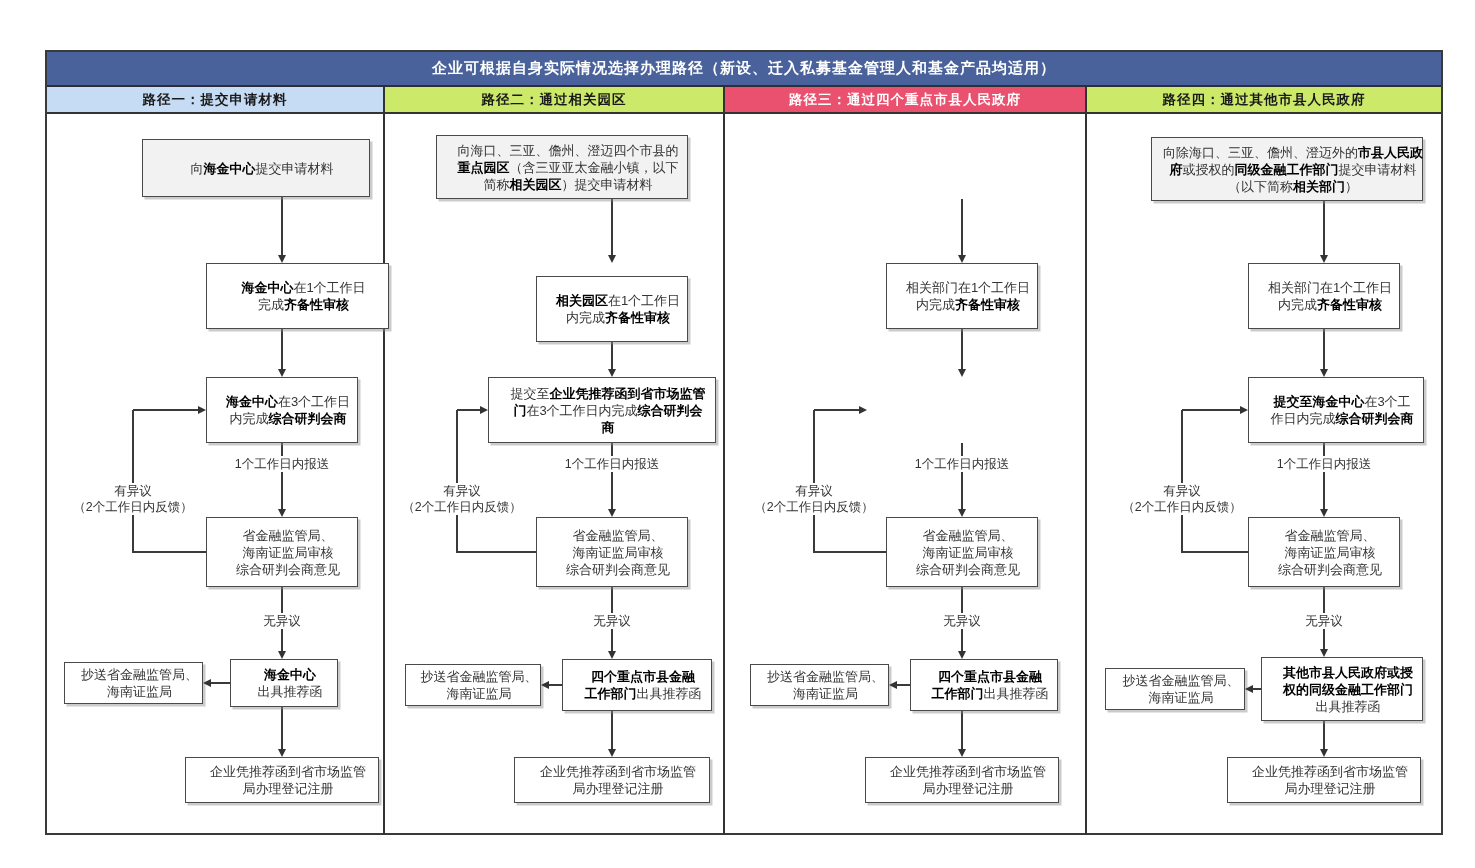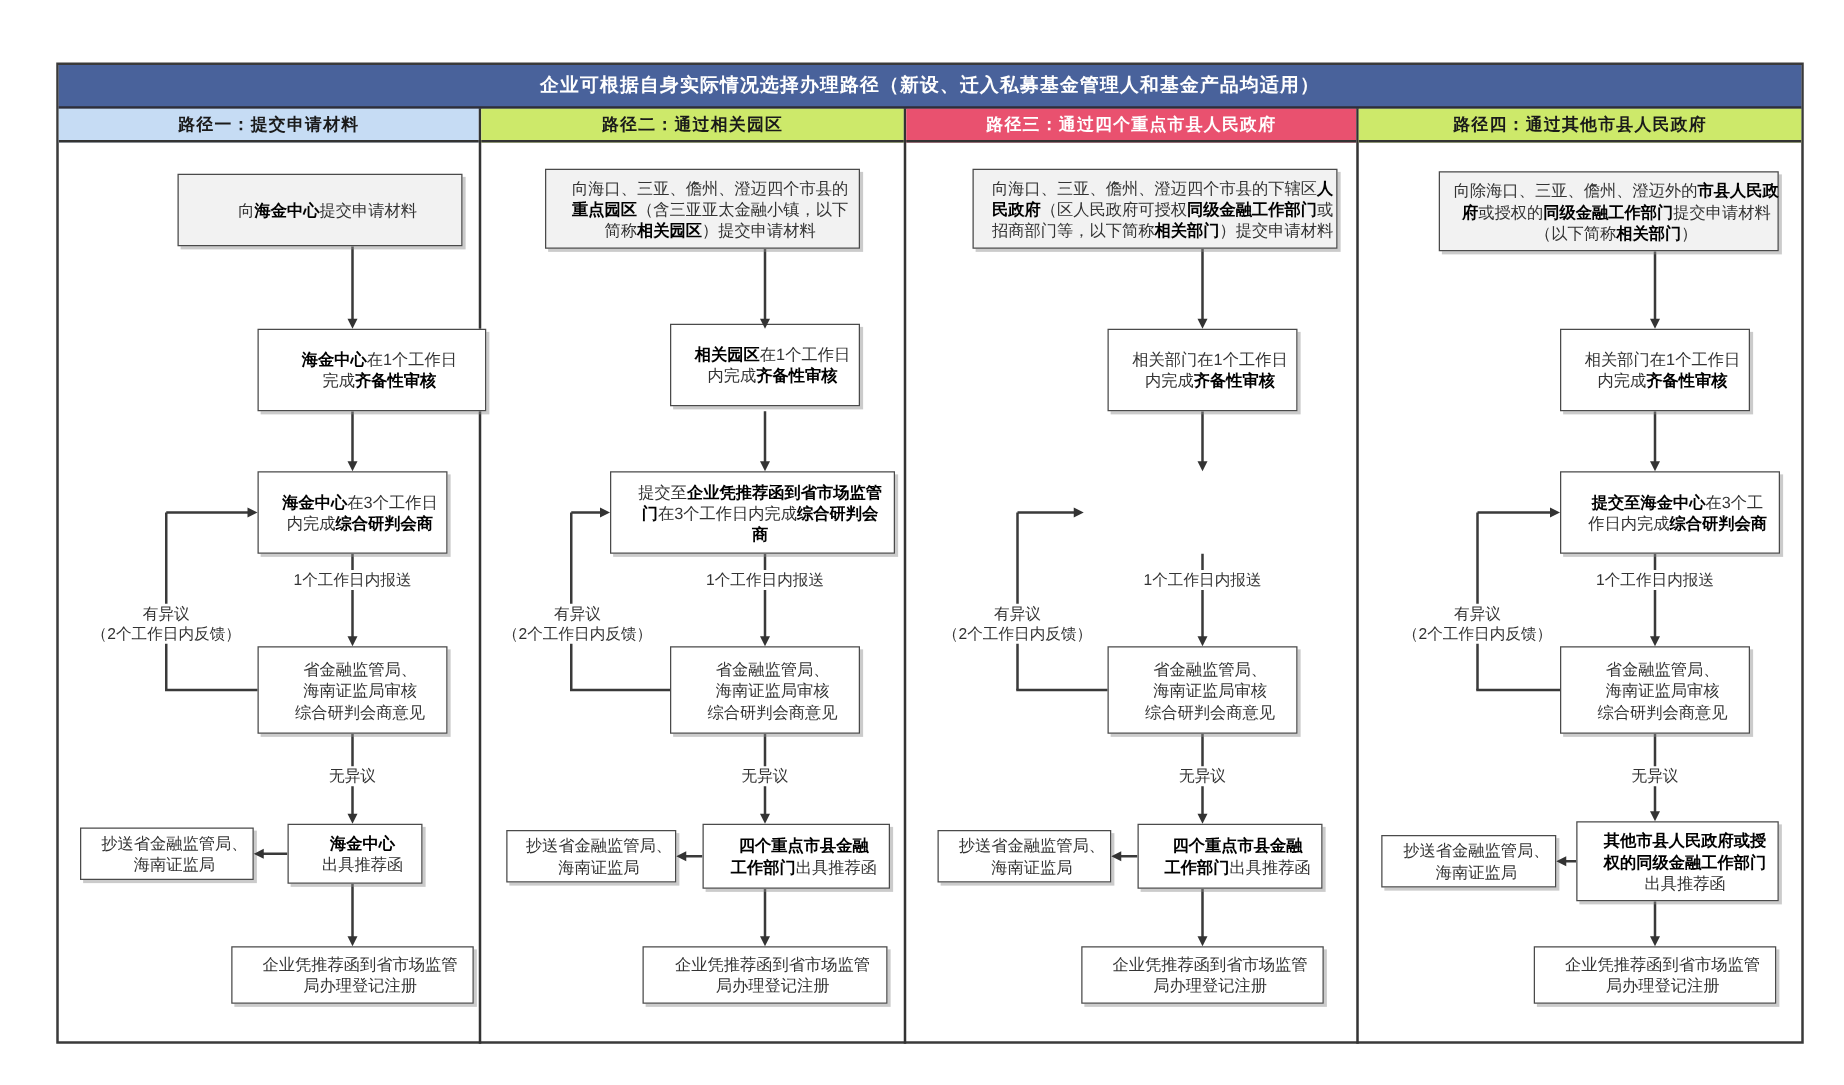--- a/index.html
+++ b/index.html
@@ -78,21 +78,21 @@
           <div class="cline" style="left: 85.25px; top: 464.25px; width: 74.5px;"></div>
           <div class="cline" style="left: 85.25px; top: 323px; height: 142px;"></div>
           <div class="cline" style="left: 86px; top: 322.25px; width: 66px;"></div>
           <div class="arr right" style="left: 151px; top: 318.5px;"></div>
         </section>
         <section class="col divided" style="left: 336px; width: 340px;">
     <div class="col-hdr" style="background: rgb(205, 233, 106); color: rgb(26, 26, 26);">路径二：通过相关园区</div>
     <div class="node gray" style="left: 51px; top: 48px; width: 252px; height: 64px;">
             <div class="txt"><span>向海口、三亚、儋州、澄迈四个市县的</span><br><b>重点园区</b><span>（含三亚亚太金融小镇，以下</span><br><span>简称</span><b>相关园区</b><span>）提交申请材料</span></div>
           </div>
-    <div class="node" style="left: 151px; top: 172px; width: 152px; height: 66px;">
+    <div class="node" style="left: 151px; top: 189px; width: 152px; height: 66px;">
             <div class="txt"><b>相关园区</b><span>在1个工作日</span><br><span>内完成</span><b>齐备性审核</b></div>
           </div>
     <div class="node" style="left: 103px; top: 290px; width: 228px; height: 66px;">
             <div class="txt"><span>提交至</span><b>企业凭推荐函到省市场监管</b><br><b>门</b><span>在3个工作日内完成</span><b>综合研判会</b><br><b>商</b></div>
           </div>
     <div class="lbl" style="left: 157px; width: 140px; top: 369px;"><span>1个工作日内报送</span></div>
     <div class="lbl" style="left: 2px; width: 150px; top: 396px;"><span>有异议</span><br><span>（2个工作日内反馈）</span></div>
     <div class="node" style="left: 151px; top: 430px; width: 152px; height: 70px;">
             <div class="txt"><span>省金融监管局、</span><br><span>海南证监局审核</span><br><span>综合研判会商意见</span></div>
           </div>
@@ -118,23 +118,20 @@
           <div class="arr down" style="left: 222.5px; top: 662px;"></div>
           <div class="cline" style="left: 163px; top: 597.25px; width: 14px;"></div>
           <div class="arr left" style="left: 156px; top: 593.5px;"></div>
           <div class="cline" style="left: 71.25px; top: 464.25px; width: 80.5px;"></div>
           <div class="cline" style="left: 71.25px; top: 323px; height: 142px;"></div>
           <div class="cline" style="left: 72px; top: 322.25px; width: 24px;"></div>
           <div class="arr right" style="left: 95px; top: 318.5px;"></div>
         </section>
         <section class="col divided" style="left: 676px; width: 362px;">
     <div class="col-hdr" style="background: rgb(233, 81, 111); color: rgb(255, 255, 255);">路径三：通过四个重点市县人民政府</div>
-    <div class="node gray" style="left: 53px; top: 48px; width: 292px; height: 64px;">
-            <div class="txt"><span>向海口、三亚、儋州、澄迈四个市县的下辖区</span><b>人</b><br><b>民政府</b><span>（区人民政府可授权</span><b>同级金融工作部门</b><span>或</span><br><span>招商部门等，以下简称</span><b>相关部门</b><span>）提交申请材料</span></div>
-          </div>
     <div class="node" style="left: 161px; top: 176px; width: 152px; height: 66px;">
             <div class="txt"><span>相关部门在1个工作日</span><br><span>内完成</span><b>齐备性审核</b></div>
           </div>
     <div class="lbl" style="left: 167px; width: 140px; top: 369px;"><span>1个工作日内报送</span></div>
     <div class="lbl" style="left: 14px; width: 150px; top: 396px;"><span>有异议</span><br><span>（2个工作日内反馈）</span></div>
     <div class="node" style="left: 161px; top: 430px; width: 152px; height: 70px;">
             <div class="txt"><span>省金融监管局、</span><br><span>海南证监局审核</span><br><span>综合研判会商意见</span></div>
           </div>
     <div class="lbl" style="left: 192px; width: 90px; top: 526px;"><span>无异议</span></div>
     <div class="node" style="left: 185px; top: 572px; width: 148px; height: 52px;">

